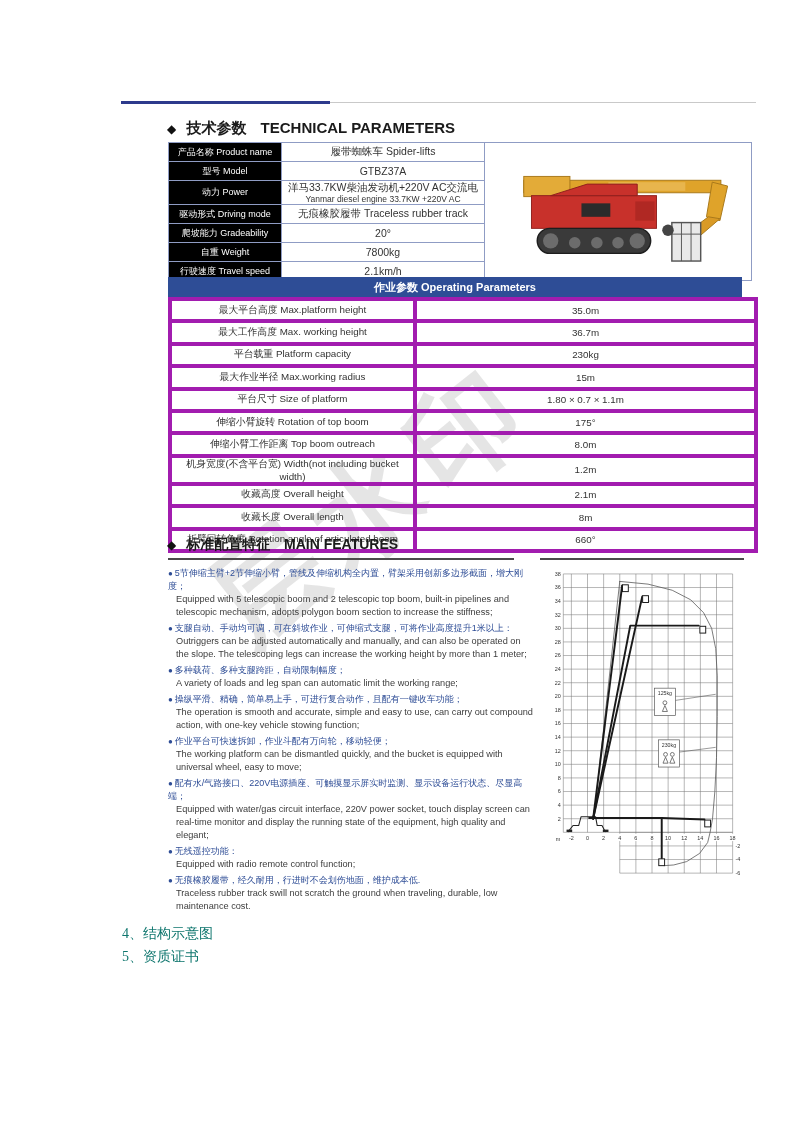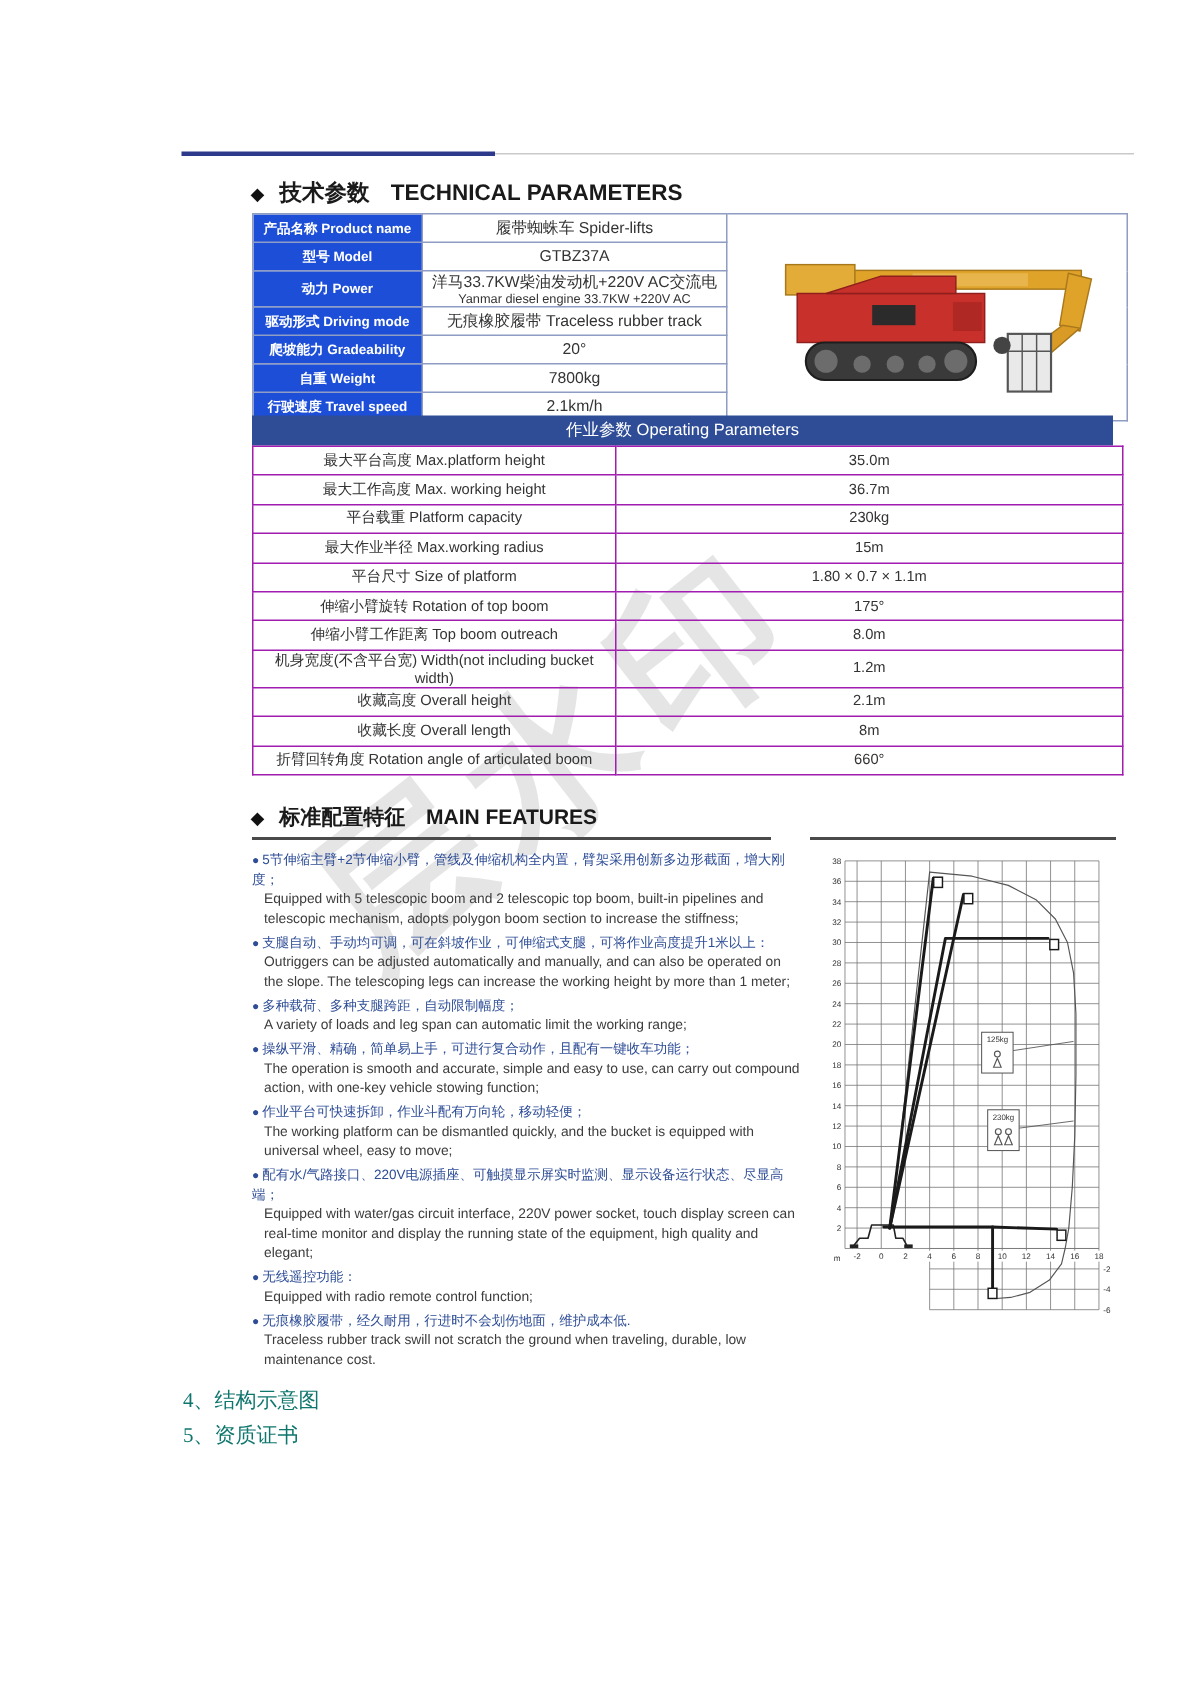--- a/index.html
+++ b/index.html
@@ -14,31 +14,31 @@
   .heading{position:absolute;font-weight:bold;color:#1a1a1a;white-space:nowrap;}
   .tech-heading{left:167px;top:119px;font-size:15px;}
   .sub-heading{font-size:14px;}
   .heading .diamond{font-size:12px;margin-right:6px;color:#111;}
   .heading .h-cn{margin-right:10px;}
   .h-underline{position:absolute;height:2px;background:#4a4a4a;}
 
   table{border-collapse:collapse;}
   .tech-table{position:absolute;left:168px;top:142px;width:574px;table-layout:fixed;}
   .tech-table td{border:1px solid #8f9cc4;padding:0 2px;height:18px;text-align:center;vertical-align:middle;}
-  .t-lbl{background:#1d4ed8;color:#ffffff;font-size:9px;width:108px;font-weight:bold;}
+  .t-lbl{background:#000000;color:#ffffff;font-size:9px;width:108px;}
   .t-val{font-size:10.5px;color:#333;width:198px;}
   .t-val .v2{font-size:8.5px;margin-top:-1px;}
   .t-img{width:262px;background:#fff;}
   .t-img svg{display:block;margin:0 auto;}
 
   .banner{position:absolute;left:168px;top:277px;width:574px;height:20px;background:#2e4d96;
-        color:#fff;font-size:11px;font-weight:normal;text-align:center;line-height:20px;}
+        color:#fff;font-size:11px;font-weight:bold;text-align:center;line-height:20px;}
 
   .op-table{position:absolute;left:168px;top:297px;width:574px;table-layout:fixed;}
-  .op-table td{border:1px solid #a21caf;height:18.4px;text-align:center;vertical-align:middle;
+  .op-table td{border:4px solid #a21caf;height:18.4px;text-align:center;vertical-align:middle;
         font-size:9.8px;color:#333;padding:0 2px;}
   .op-lbl{width:237px;}
   .op-val{width:333px;}
 
   .feat-heading{left:167px;top:536px;}
   .range-heading{left:540px;top:536px;}
   #features-list{position:absolute;left:168px;top:567px;width:366px;}
   .feat{margin-bottom:3px;}
   .f-cn{font-size:9px;color:#2e4d96;line-height:13px;}
   .f-cn .bullet{color:#2e4d96;font-size:8px;margin-right:2px;}

